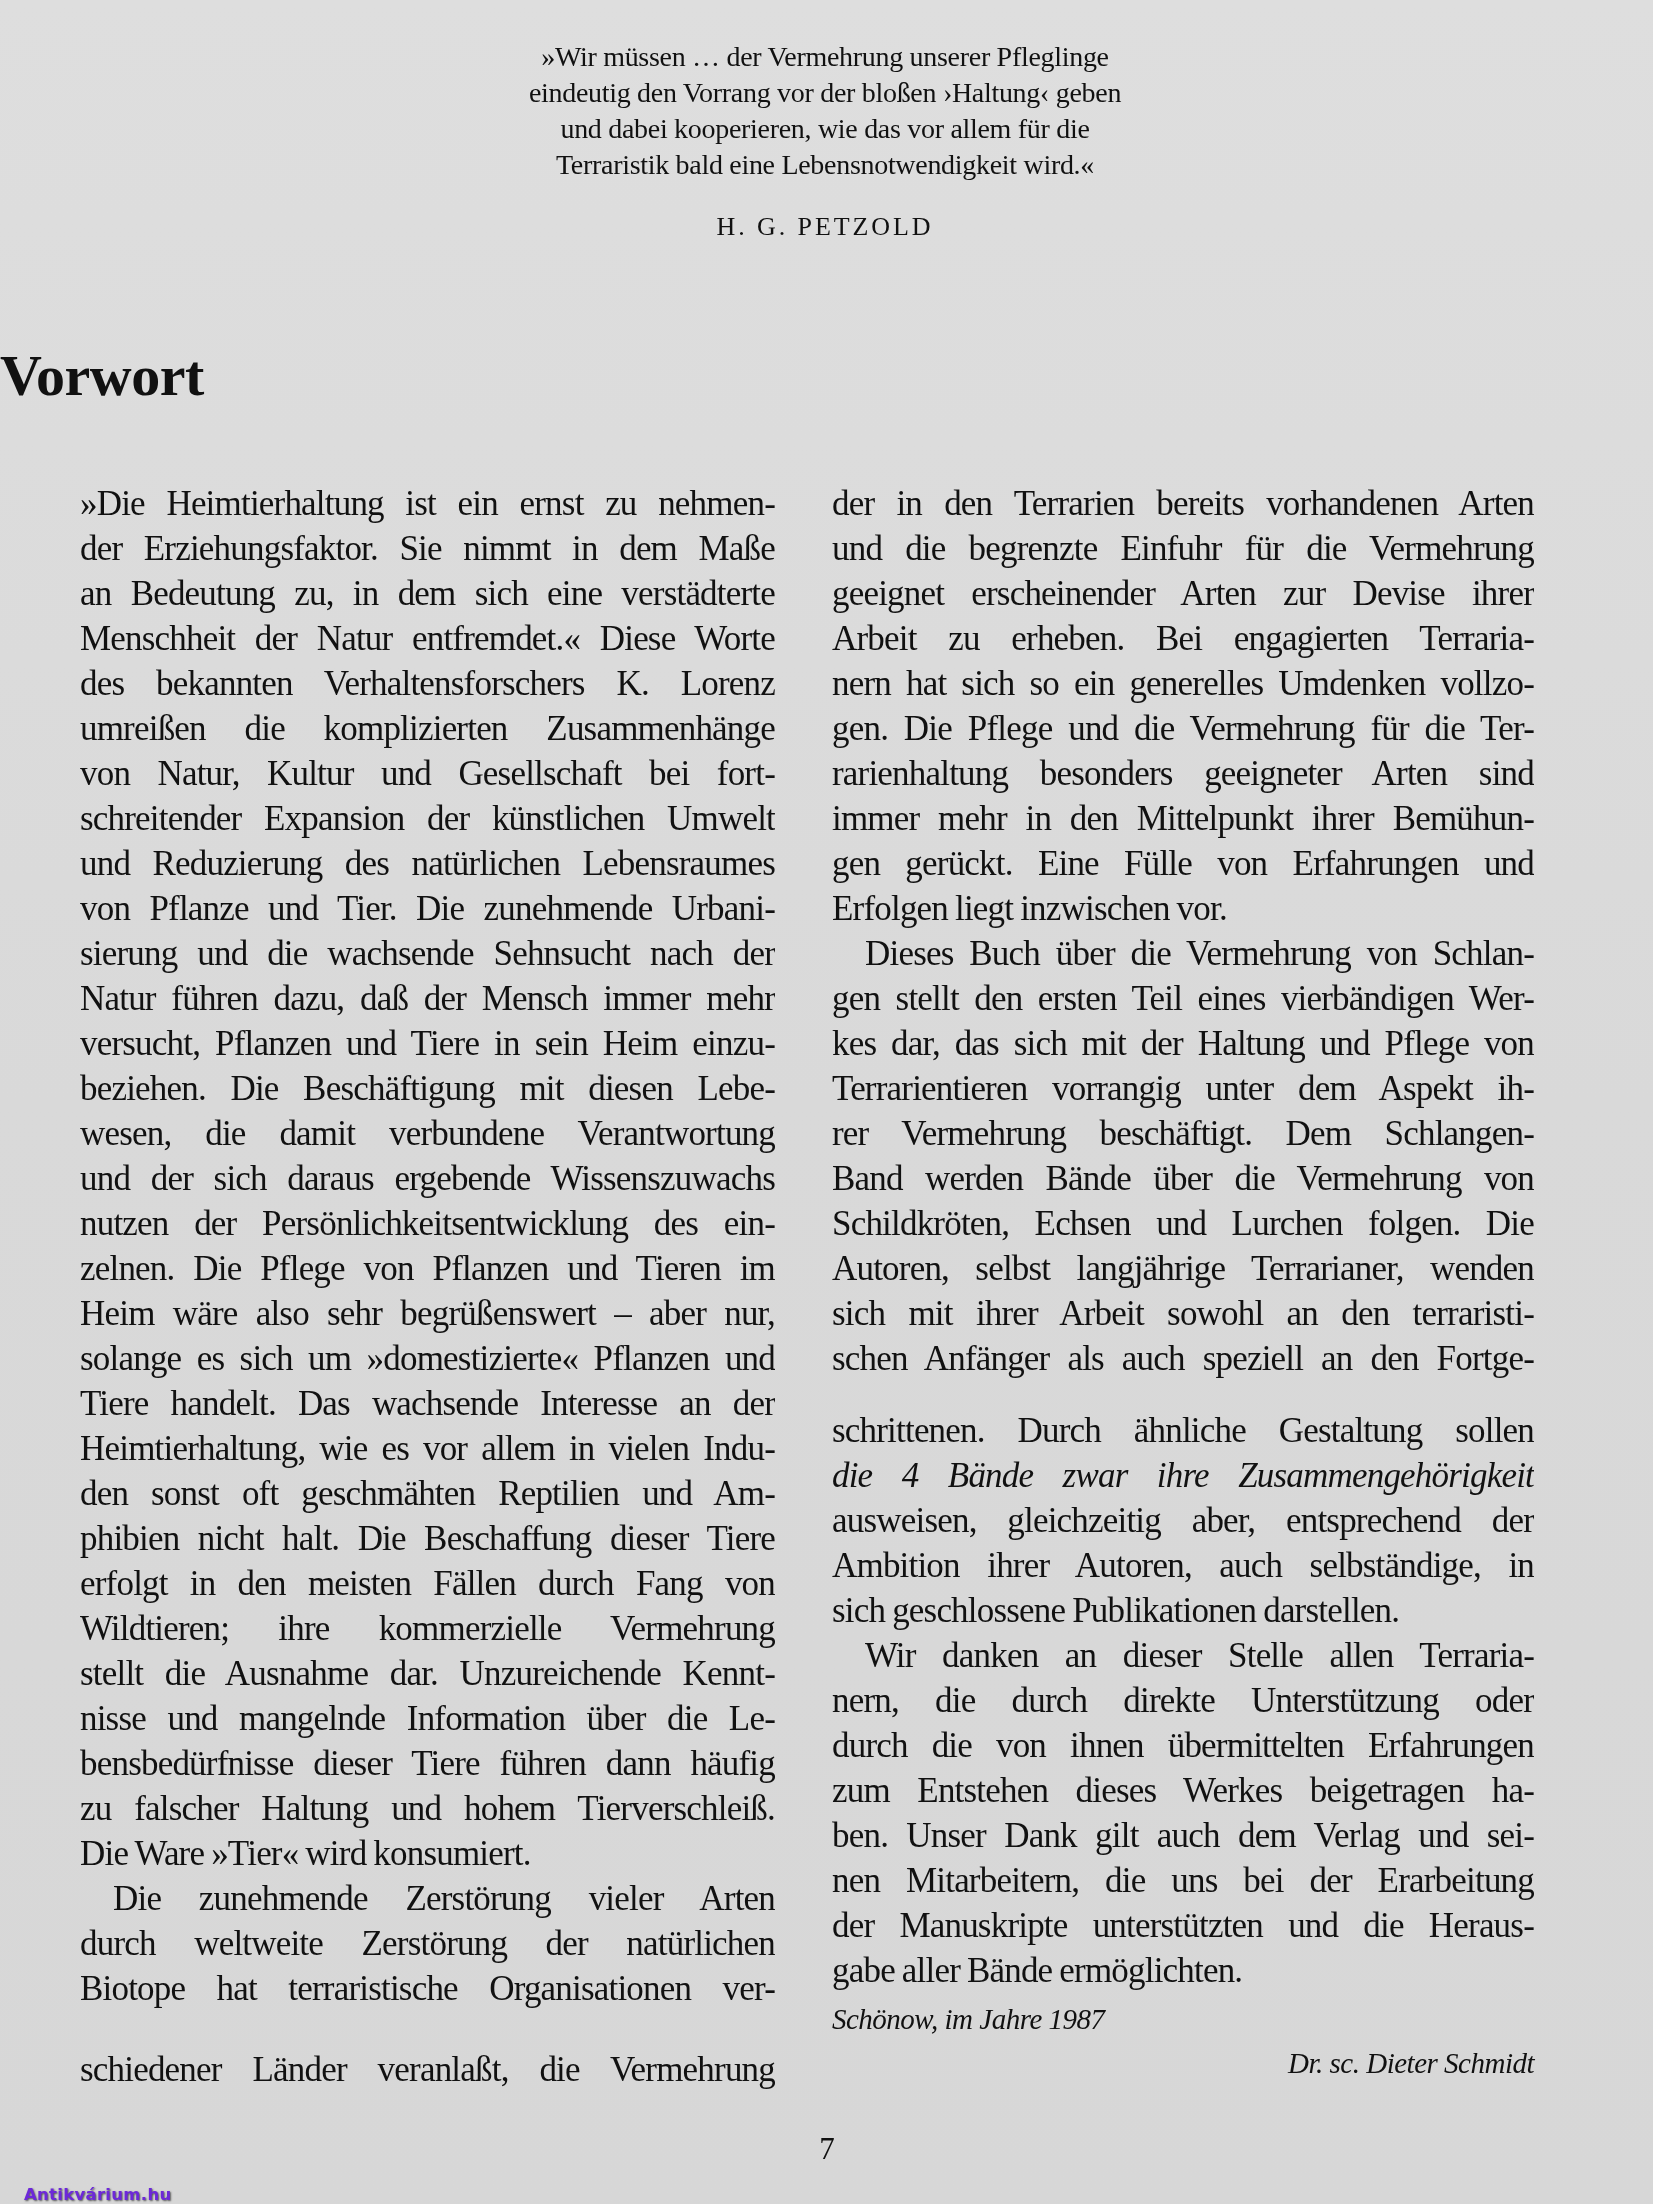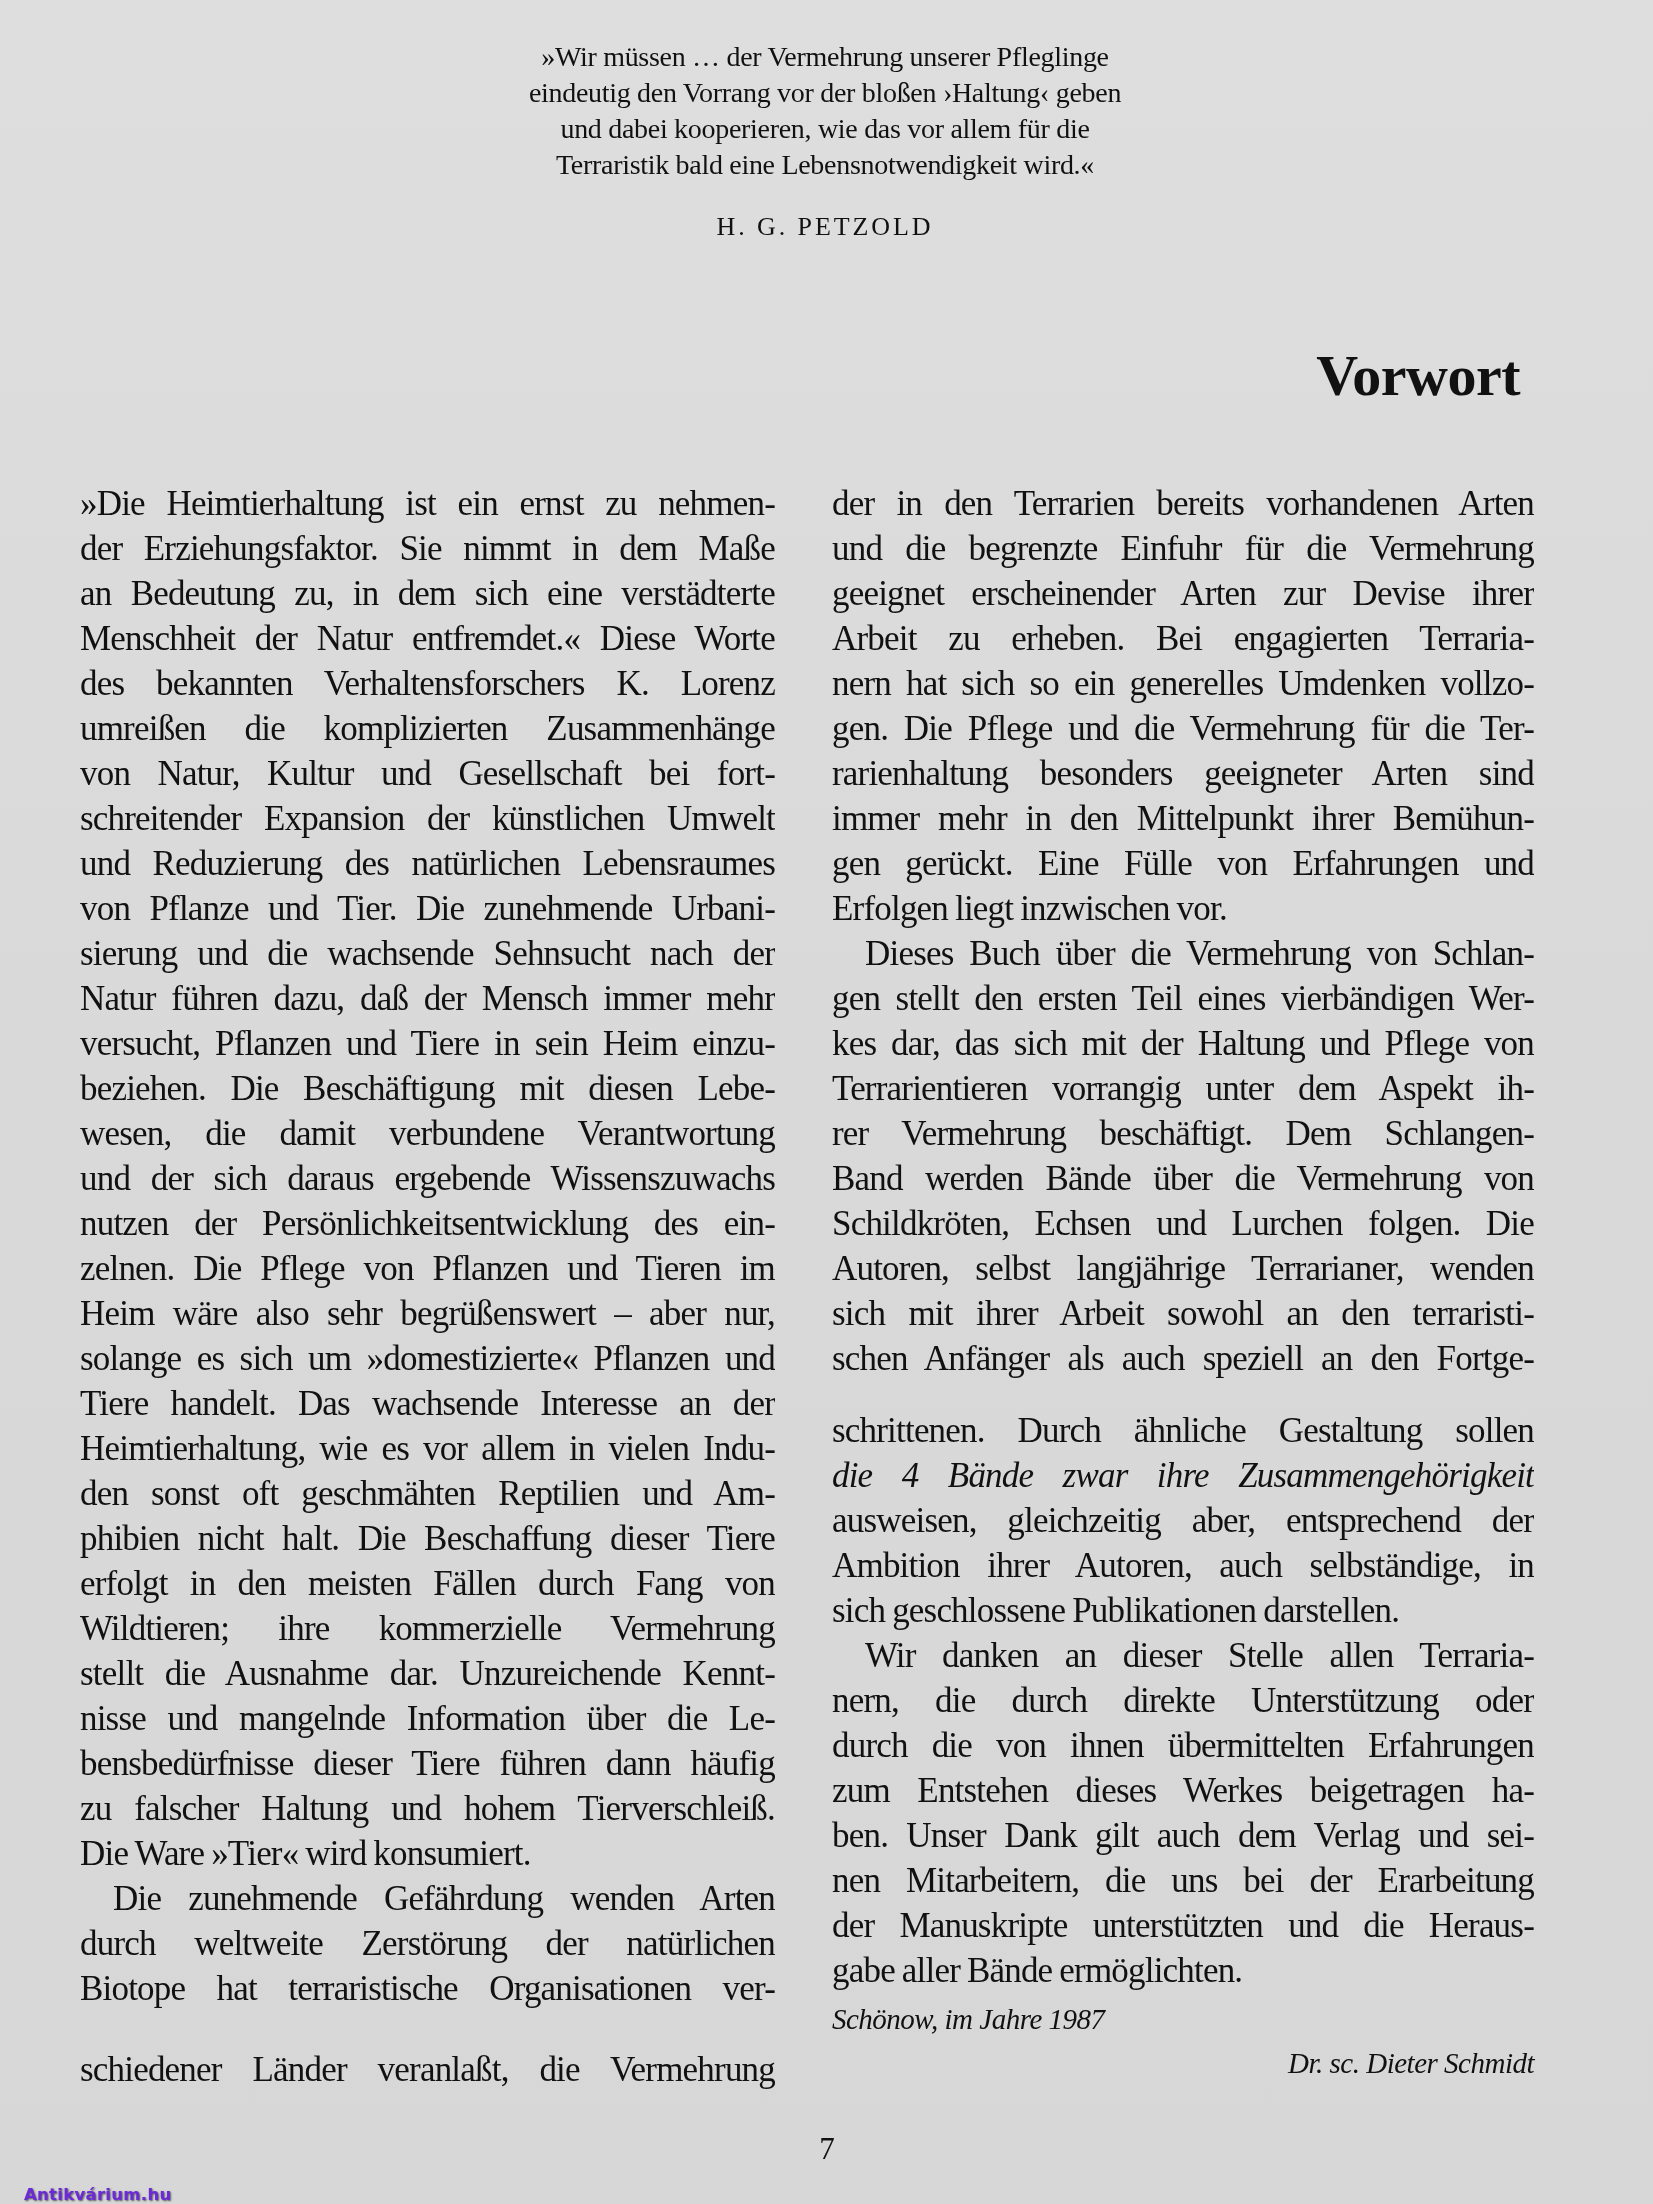--- a/index.html
+++ b/index.html
@@ -41,21 +41,21 @@
       width: 796px;
       text-align: center;
       font-size: 26px;
       letter-spacing: 2.9px;
     }
     .title {
       position: absolute;
       left: 0;
       top: 342px;
       width: 1520px;
-      text-align: right;
+      text-align: left;
       font-size: 58px;
       font-weight: bold;
       letter-spacing: -0.5px;
     }
     .column {
       position: absolute;
       top: 481px;
       font-size: 35px;
       line-height: 45px;
     }
@@ -154,21 +154,21 @@
     <span class="line" style="white-space: normal; overflow: hidden;">Heimtierhaltung, wie es vor allem in vielen Indu-</span>
     <span class="line" style="white-space: normal; overflow: hidden;">den sonst oft geschmähten Reptilien und Am-</span>
     <span class="line" style="white-space: normal; overflow: hidden;">phibien nicht halt. Die Beschaffung dieser Tiere</span>
     <span class="line" style="white-space: normal; overflow: hidden;">erfolgt in den meisten Fällen durch Fang von</span>
     <span class="line" style="white-space: normal; overflow: hidden;">Wildtieren; ihre kommerzielle Vermehrung</span>
     <span class="line" style="white-space: normal; overflow: hidden;">stellt die Ausnahme dar. Unzureichende Kennt-</span>
     <span class="line" style="white-space: normal; overflow: hidden;">nisse und mangelnde Information über die Le-</span>
     <span class="line" style="white-space: normal; overflow: hidden;">bensbedürfnisse dieser Tiere führen dann häufig</span>
     <span class="line" style="white-space: normal; overflow: hidden;">zu falscher Haltung und hohem Tierverschleiß.</span>
     <span class="line last" style="white-space: normal; overflow: hidden;">Die Ware »Tier« wird konsumiert.</span>
-    <span class="line indent" style="white-space: normal; overflow: hidden;">Die zunehmende Gefährdung wenden Arten</span>
+    <span class="line indent" style="white-space: normal; overflow: hidden;">Die zunehmende Zerstörung vieler Arten</span>
     <span class="line" style="white-space: normal; overflow: hidden;">durch weltweite Zerstörung der natürlichen</span>
     <span class="line" style="white-space: normal; overflow: hidden;">Biotope hat terraristische Organisationen ver-</span>
     <span class="line" style="white-space: normal; overflow: hidden; margin-top: 36px;">schiedener Länder veranlaßt, die Vermehrung</span>
   </div>
 <div class="column col-right" id="col-right">
     <span class="line" style="white-space: normal; overflow: hidden;">der in den Terrarien bereits vorhandenen Arten</span>
     <span class="line" style="white-space: normal; overflow: hidden;">und die begrenzte Einfuhr für die Vermehrung</span>
     <span class="line" style="white-space: normal; overflow: hidden;">geeignet erscheinender Arten zur Devise ihrer</span>
     <span class="line" style="white-space: normal; overflow: hidden;">Arbeit zu erheben. Bei engagierten Terraria-</span>
     <span class="line" style="white-space: normal; overflow: hidden;">nern hat sich so ein generelles Umdenken vollzo-</span>

